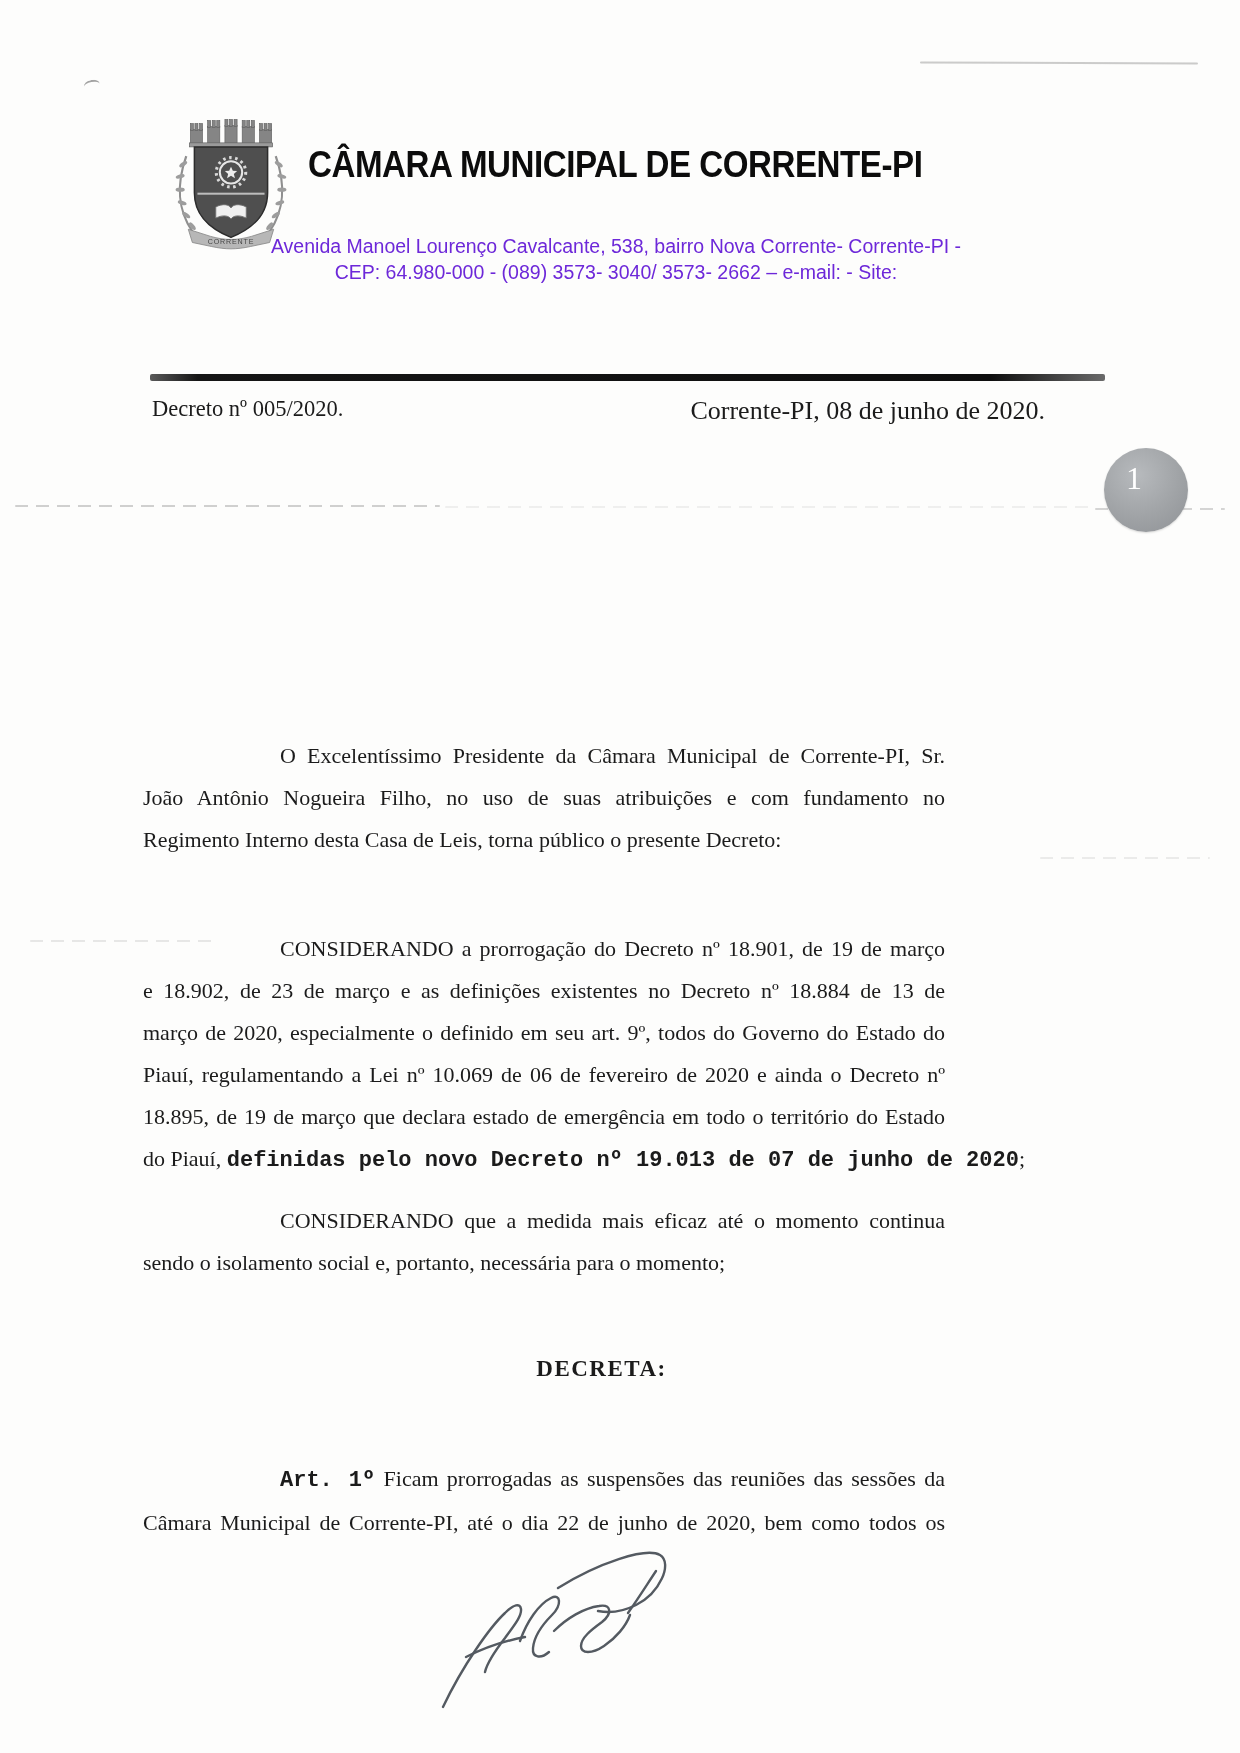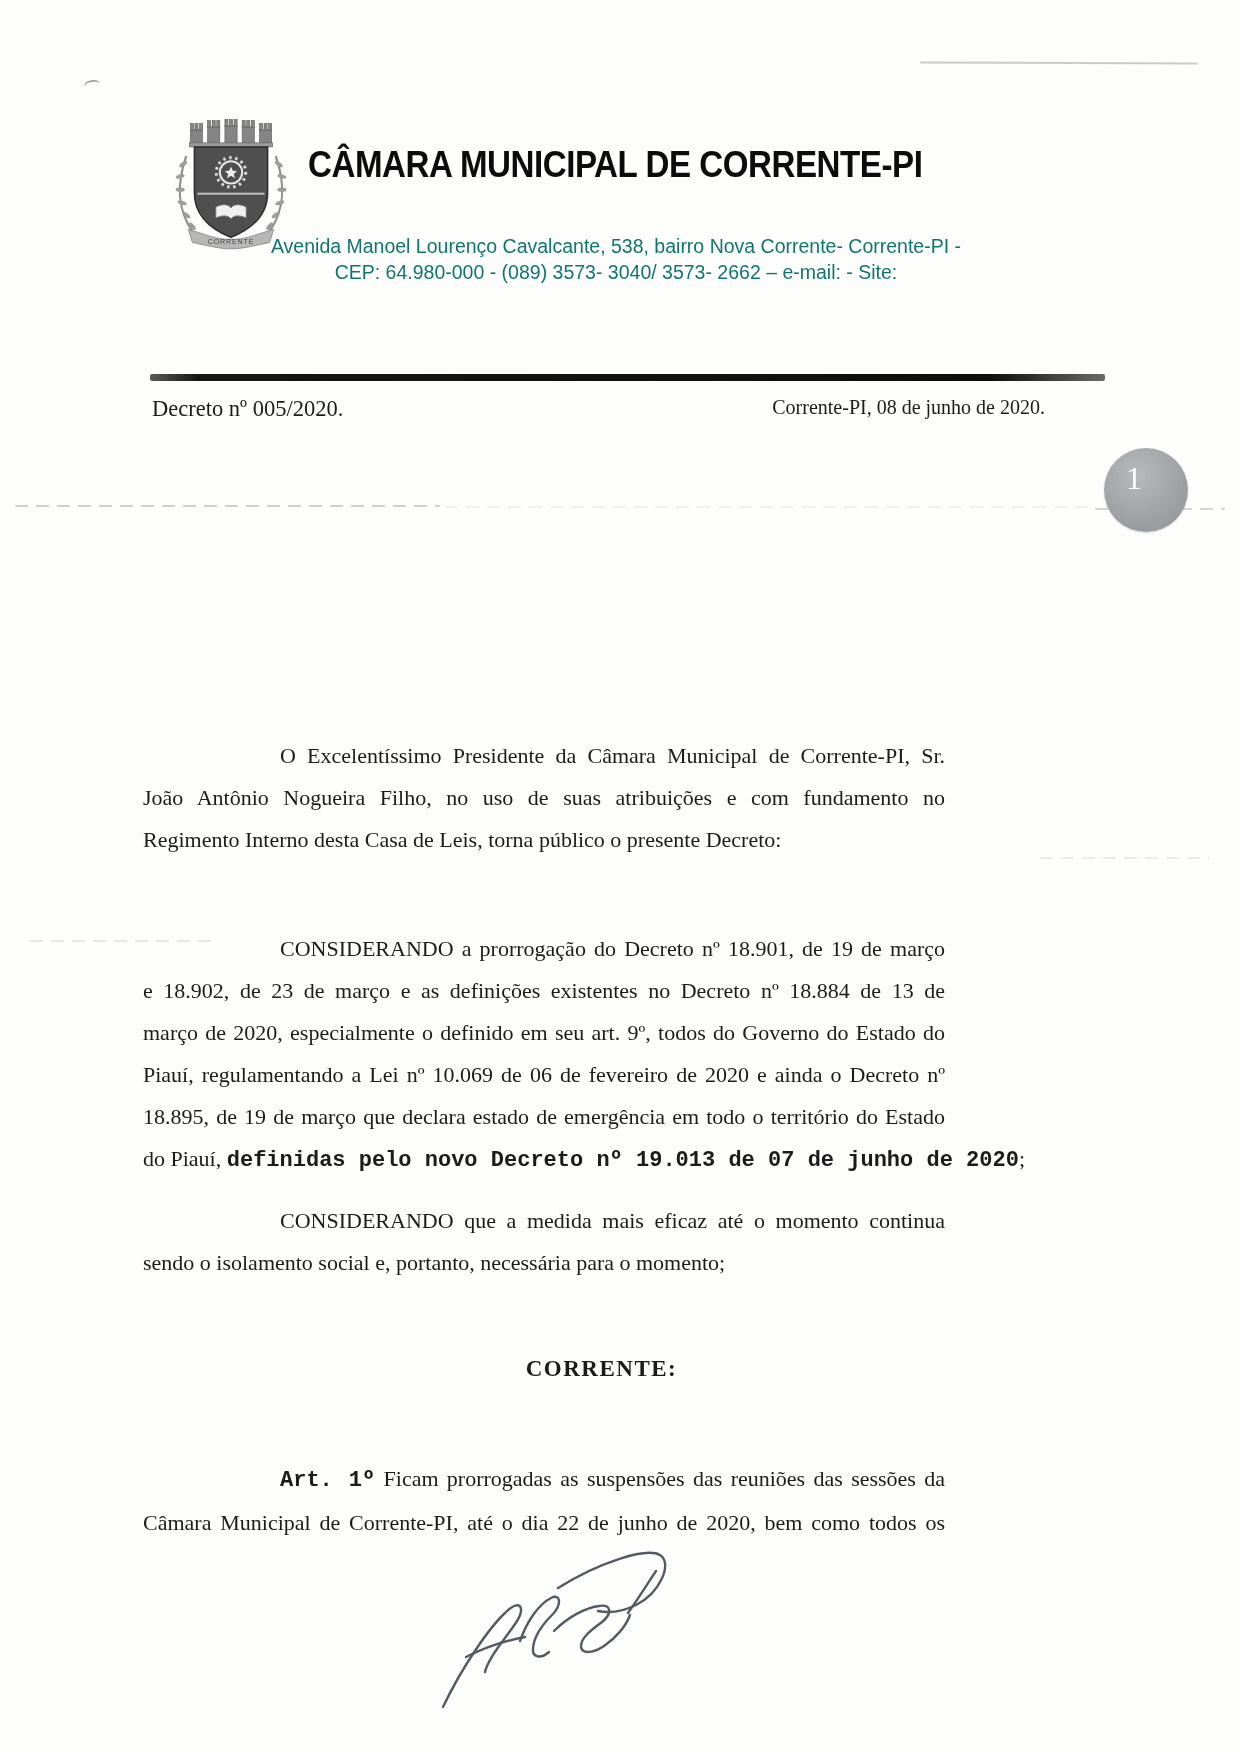--- a/index.html
+++ b/index.html
@@ -11,30 +11,30 @@
   
   .logo{position:absolute;left:170px;top:113px;width:122px;height:138px;}
   .title{
     position:absolute;left:308px;top:144px;white-space:nowrap;
     font-family:"Liberation Sans",sans-serif;font-weight:bold;font-size:36px;
     letter-spacing:-0.5px;color:#0c0c0c;
     transform:scaleX(.92);transform-origin:left top;
   }
   .address{
     position:absolute;left:150px;top:233px;width:932px;text-align:center;
-    font-family:"Liberation Sans",sans-serif;font-size:19.5px;line-height:26px;color:#0f766e;
+    font-family:"Liberation Sans",sans-serif;font-size:19.5px;line-height:26px;color:#6d28d9;
   }
   .address .it{}
   .rule{
     position:absolute;left:150px;top:374px;width:955px;height:7px;border-radius:2px;
     background:linear-gradient(90deg,#5a5a5a 0,#151515 5%,#0e0e0e 88%,#6a6a6a 100%);
   }
   
   .decree-number{position:absolute;left:152px;top:396px;font-size:22.5px;white-space:nowrap;}
-  .decree-date{position:absolute;right:195px;top:396px;font-size:20px;white-space:nowrap;}
+  .decree-date{position:absolute;right:195px;top:396px;font-size:26px;white-space:nowrap;}
   
   .badge{
     position:absolute;left:1104px;top:448px;width:84px;height:84px;border-radius:50%;
     background:radial-gradient(circle at 40% 32%,#b7babd 0,#a0a3a6 55%,#8e9195 100%);
     box-shadow:0 1px 2px rgba(0,0,0,.15);
   }
   .badge span{
     position:absolute;left:22px;top:12px;color:#fff;
     font-family:"Liberation Serif",serif;font-size:32px;
   }
@@ -159,21 +159,21 @@
         <div class="line just"><span>março de 2020, especialmente o definido em seu art. 9º, todos do Governo do Estado do</span></div>
         <div class="line just"><span>Piauí, regulamentando a Lei nº 10.069 de 06 de fevereiro de 2020 e ainda o Decreto nº</span></div>
         <div class="line just"><span>18.895, de 19 de março que declara estado de emergência em todo o território do Estado</span></div>
         <div class="line"><span>do Piauí, </span><span class="b">definidas pelo novo Decreto nº 19.013 de 07 de junho de 2020</span><span>;</span></div>
       </div>
       <div class="doc" style="top: 1200px;">
         <div class="line indent just"><span>CONSIDERANDO que a medida mais eficaz até o momento continua</span></div>
         <div class="line"><span>sendo o isolamento social e, portanto, necessária para o momento;</span></div>
       </div>
       <div class="doc heading" style="top: 1348px;">
-        <div class="line"><span>CORRENTE:</span></div>
+        <div class="line"><span>DECRETA:</span></div>
       </div>
       <div class="doc" style="top: 1458px;">
         <div class="line indent just"><span class="b">Art. 1º</span><span> Ficam prorrogadas as suspensões das reuniões das sessões da</span></div>
         <div class="line just"><span>Câmara Municipal de Corrente-PI, até o dia 22 de junho de 2020, bem como todos os</span></div>
       </div>
     </div>
 
   <svg class="signature" viewBox="0 0 300 190" aria-hidden="true">
     <g fill="none" stroke="#3d444c" stroke-width="2.4" stroke-linecap="round" opacity="0.88">
       <path d="M35 162 C 55 120 82 82 97 68 C 106 59 112 58 113 64 C 114 72 104 83 97 93 C 87 106 79 118 77 127"></path>

